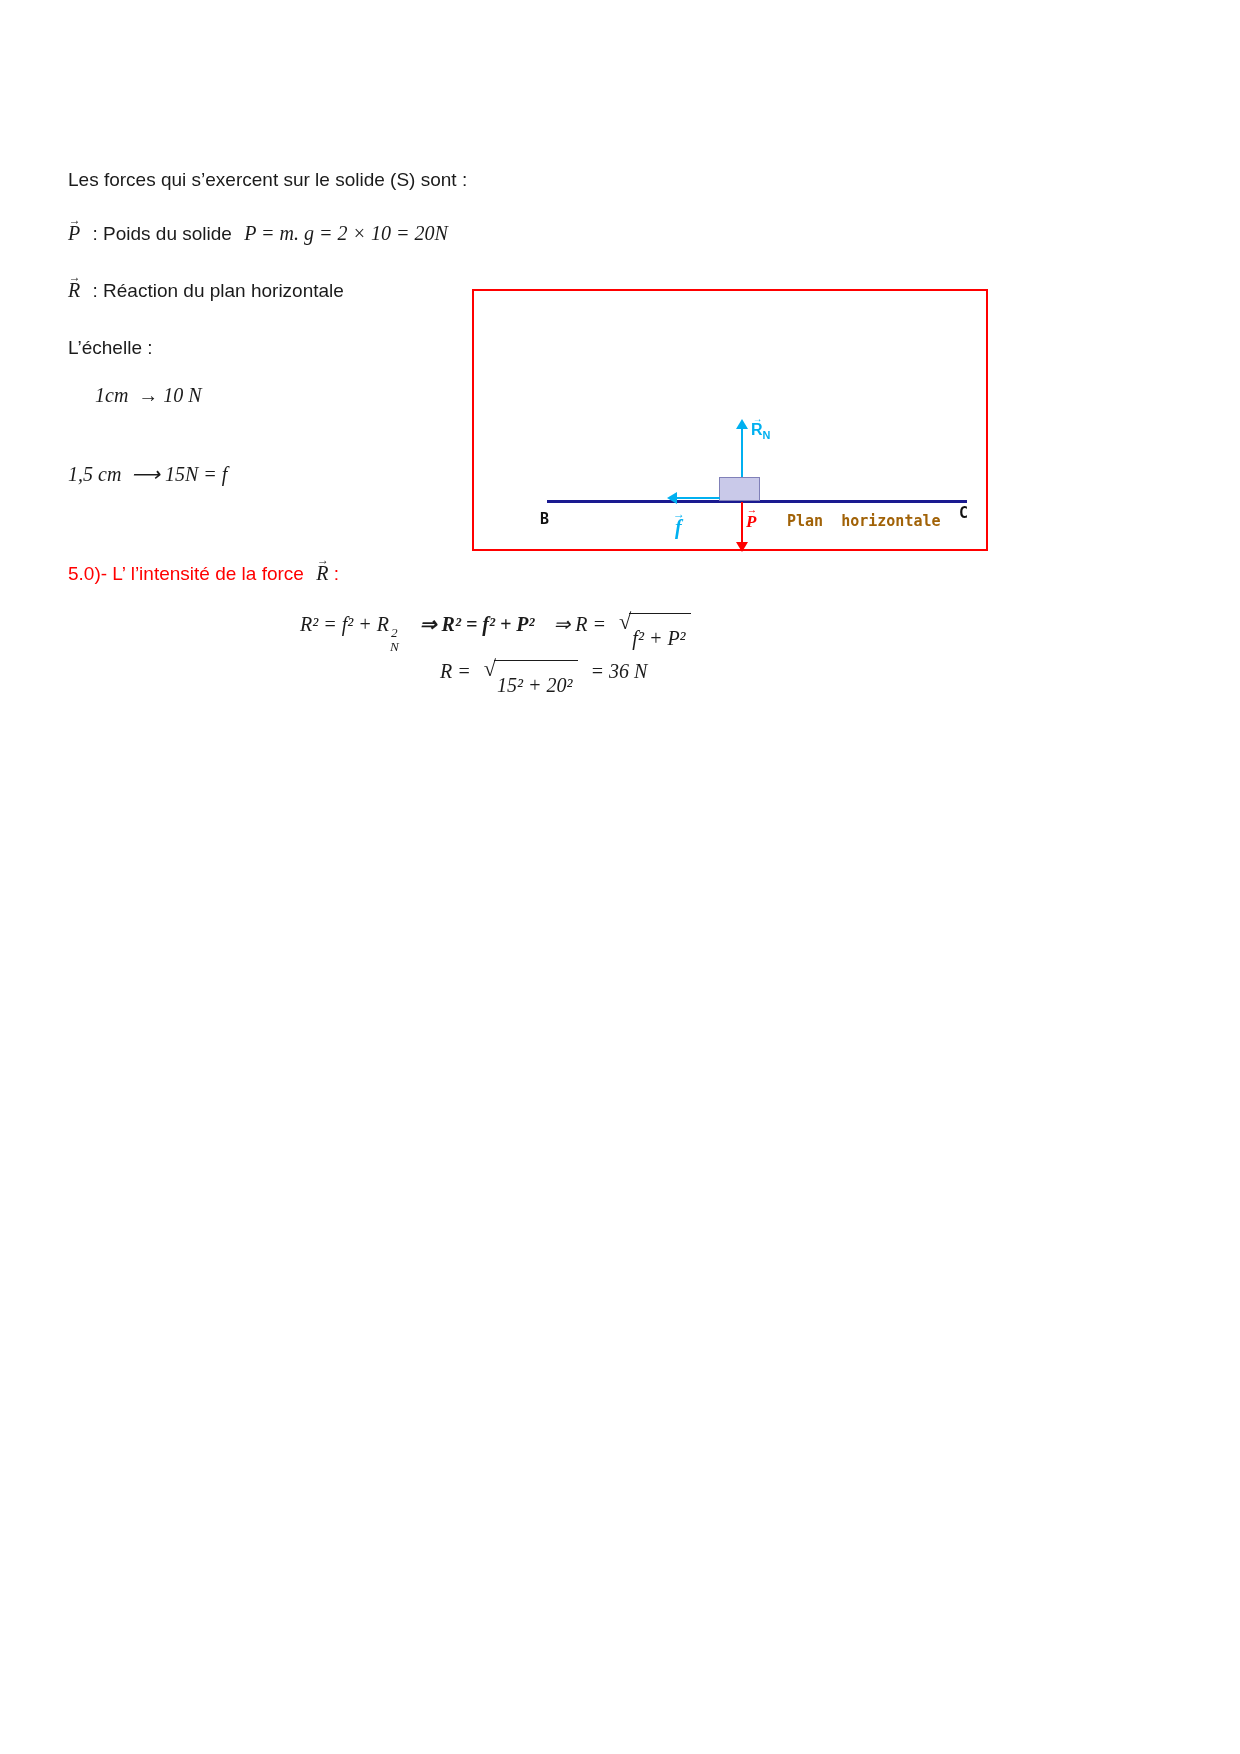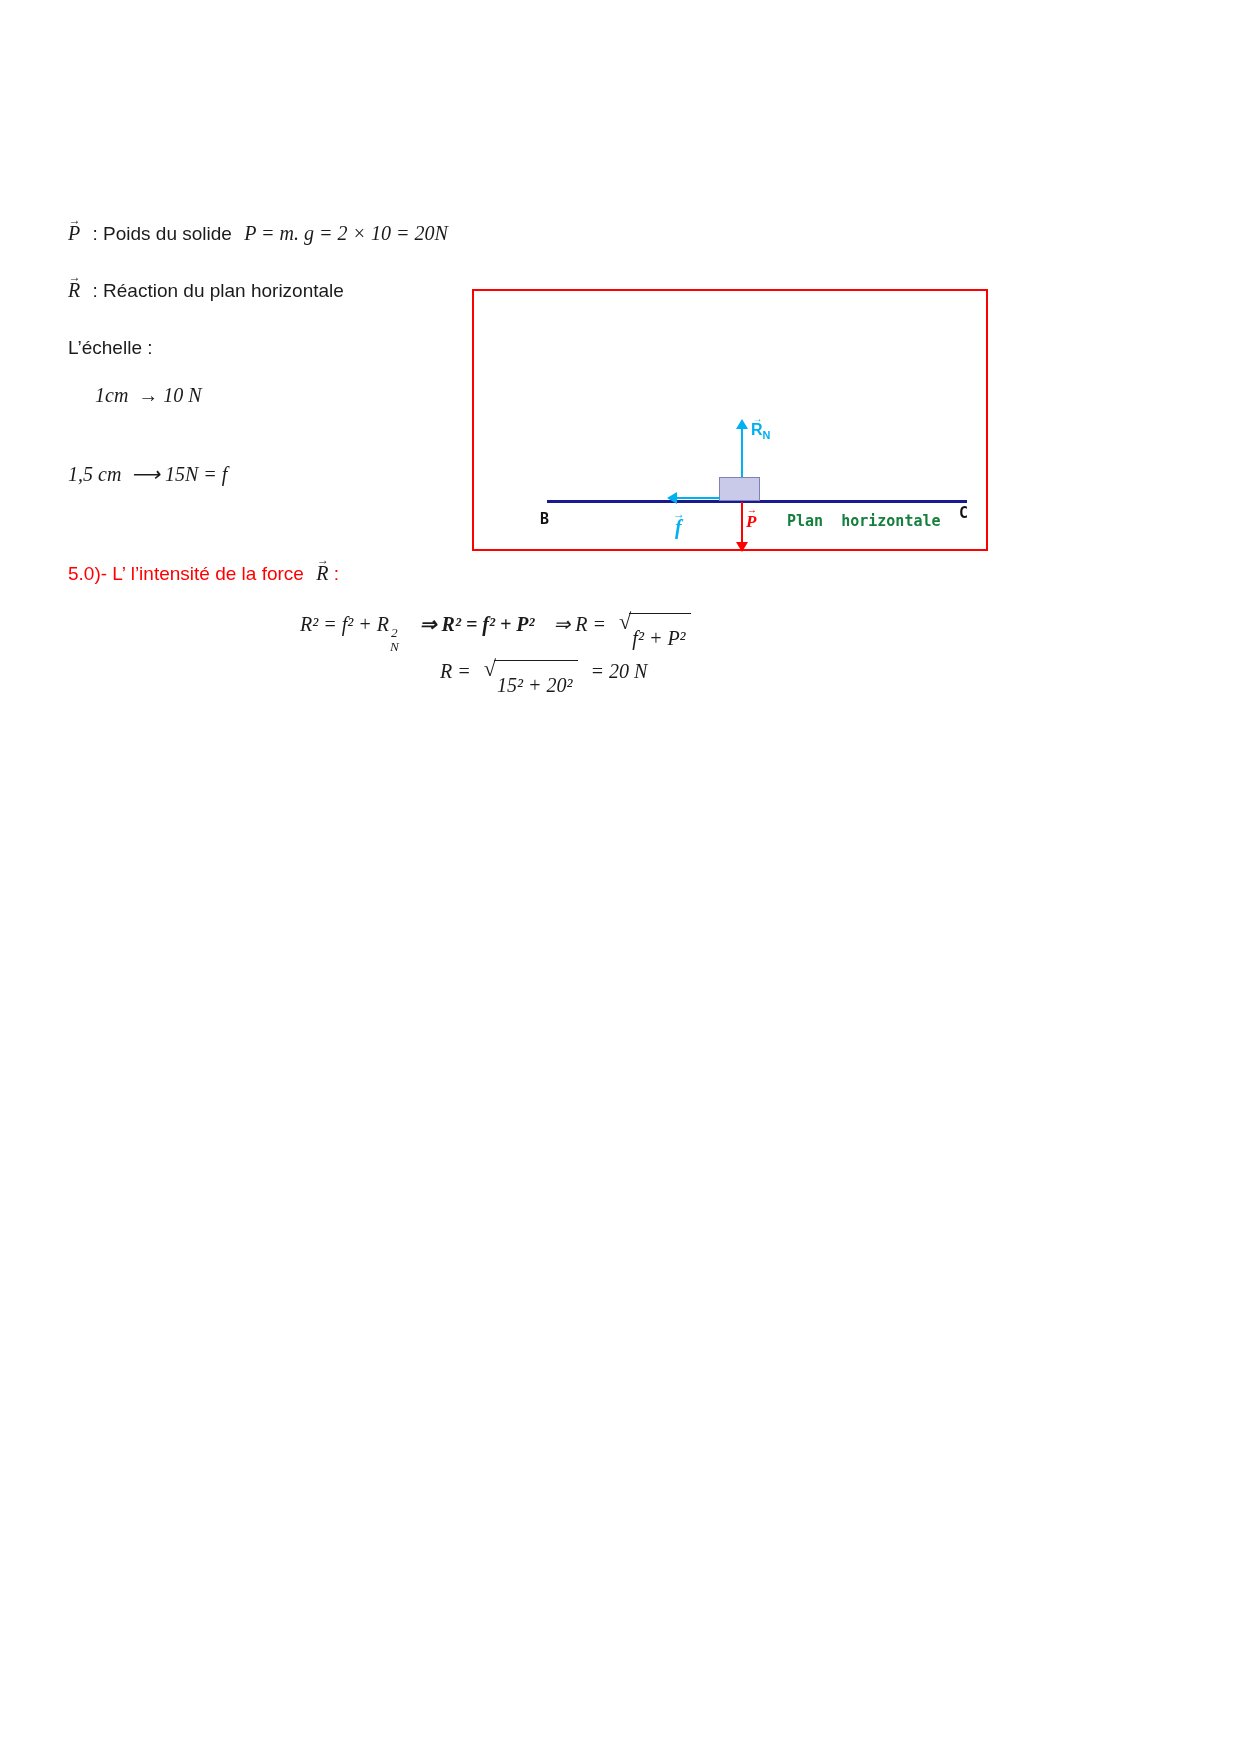--- a/index.html
+++ b/index.html
@@ -40,30 +40,31 @@
 
   
   .figure-frame { border:2px solid #ff0000; background:#ffffff; }
   .ground { height:3px; }
   .block { border:1px solid #8080b8; }
   .arrow-line { }
   .tri-up    { width:0; height:0; border-left:6px solid transparent; border-right:6px solid transparent; border-bottom:10px solid #00b0f0; }
   .tri-down  { width:0; height:0; border-left:6px solid transparent; border-right:6px solid transparent; border-top:10px solid #ff0000; }
   .tri-left  { width:0; height:0; border-top:6px solid transparent; border-bottom:6px solid transparent; border-right:10px solid #00b0f0; }
   .fig-point { font-family:"DejaVu Sans Mono", monospace; font-weight:bold; font-size:15px; color:#111111; }
-  .plan-label { font-family:"DejaVu Sans Mono", monospace; font-weight:bold; font-size:15px; color:#15803d; }
+  .plan-label { font-family:"DejaVu Sans Mono", monospace; font-weight:bold; font-size:15px; color:#a16207; }
   .rn-label { font-weight:bold; font-size:16px; }
   .f-label  { font-family:"Liberation Serif", serif; font-style:italic; font-weight:bold; font-size:20px; }
   .p-label  { font-family:"Liberation Serif", serif; font-style:italic; font-weight:bold; font-size:17px; }
 </style>
 </head>
 <body>
 
 <div class="page">
 
+  <div class="abs body-text" style="left:68px; top:169px;">Les forces qui s’exercent sur le solide (S) sont :</div>
 
   <div class="abs body-text" style="left:68px; top:222px;">
     <span class="vec math"><span class="vec-arrow">→</span><span>P</span></span>
     <span class="after-vec">: Poids du solide</span>
     <span class="math mspace">P = m. g = 2 × 10 = 20N</span>
   </div>
 
   <div class="abs body-text" style="left:68px; top:279px;">
     <span class="vec math"><span class="vec-arrow">→</span><span>R</span></span>
     <span class="after-vec">: Réaction du plan horizontale</span>
@@ -124,16 +125,16 @@
         <span class="sqrt-body">f² + P²</span>
       </span>
   </div>
 
   <div class="abs math" style="left:440px; top:660px;">
     <span>R =</span>
     <span class="sqrt" style="margin-left:8px;">
         <span class="sqrt-sym">√</span>
         <span class="sqrt-body">15² + 20²</span>
       </span>
-    <span style="margin-left:8px;">= 20 N</span>
+    <span style="margin-left:8px;">= 36 N</span>
   </div>
 
 </div>
 
 </body></html>

